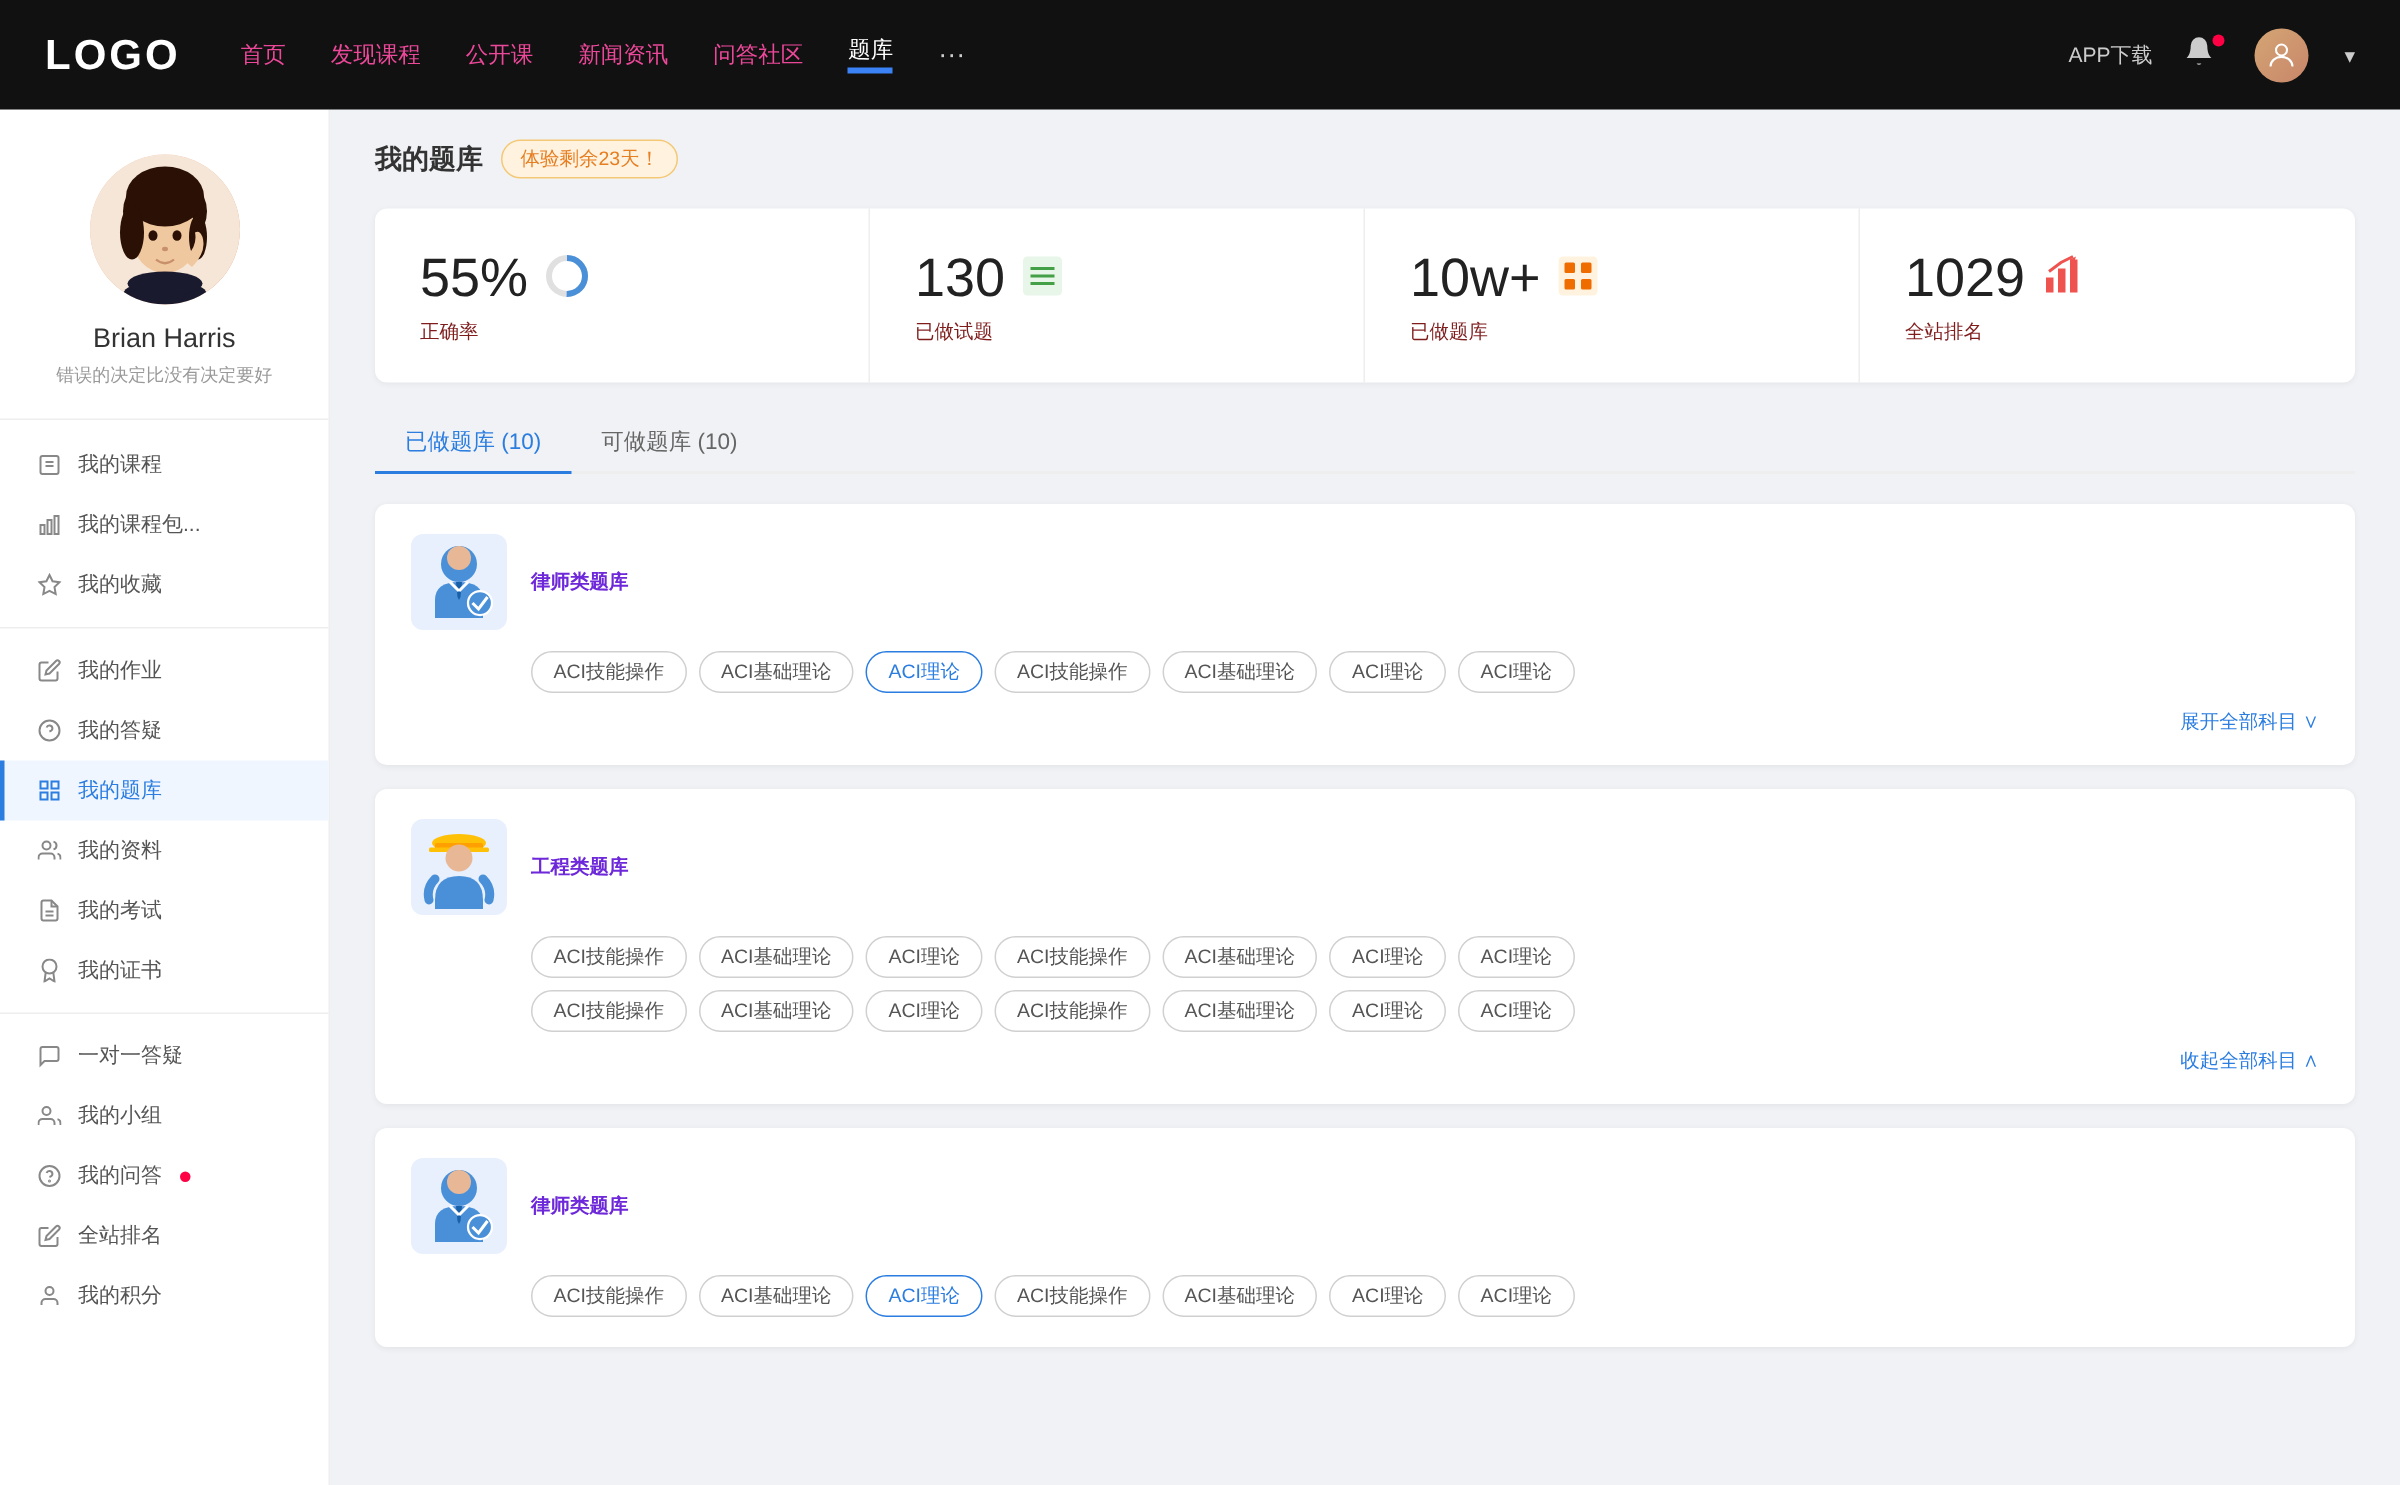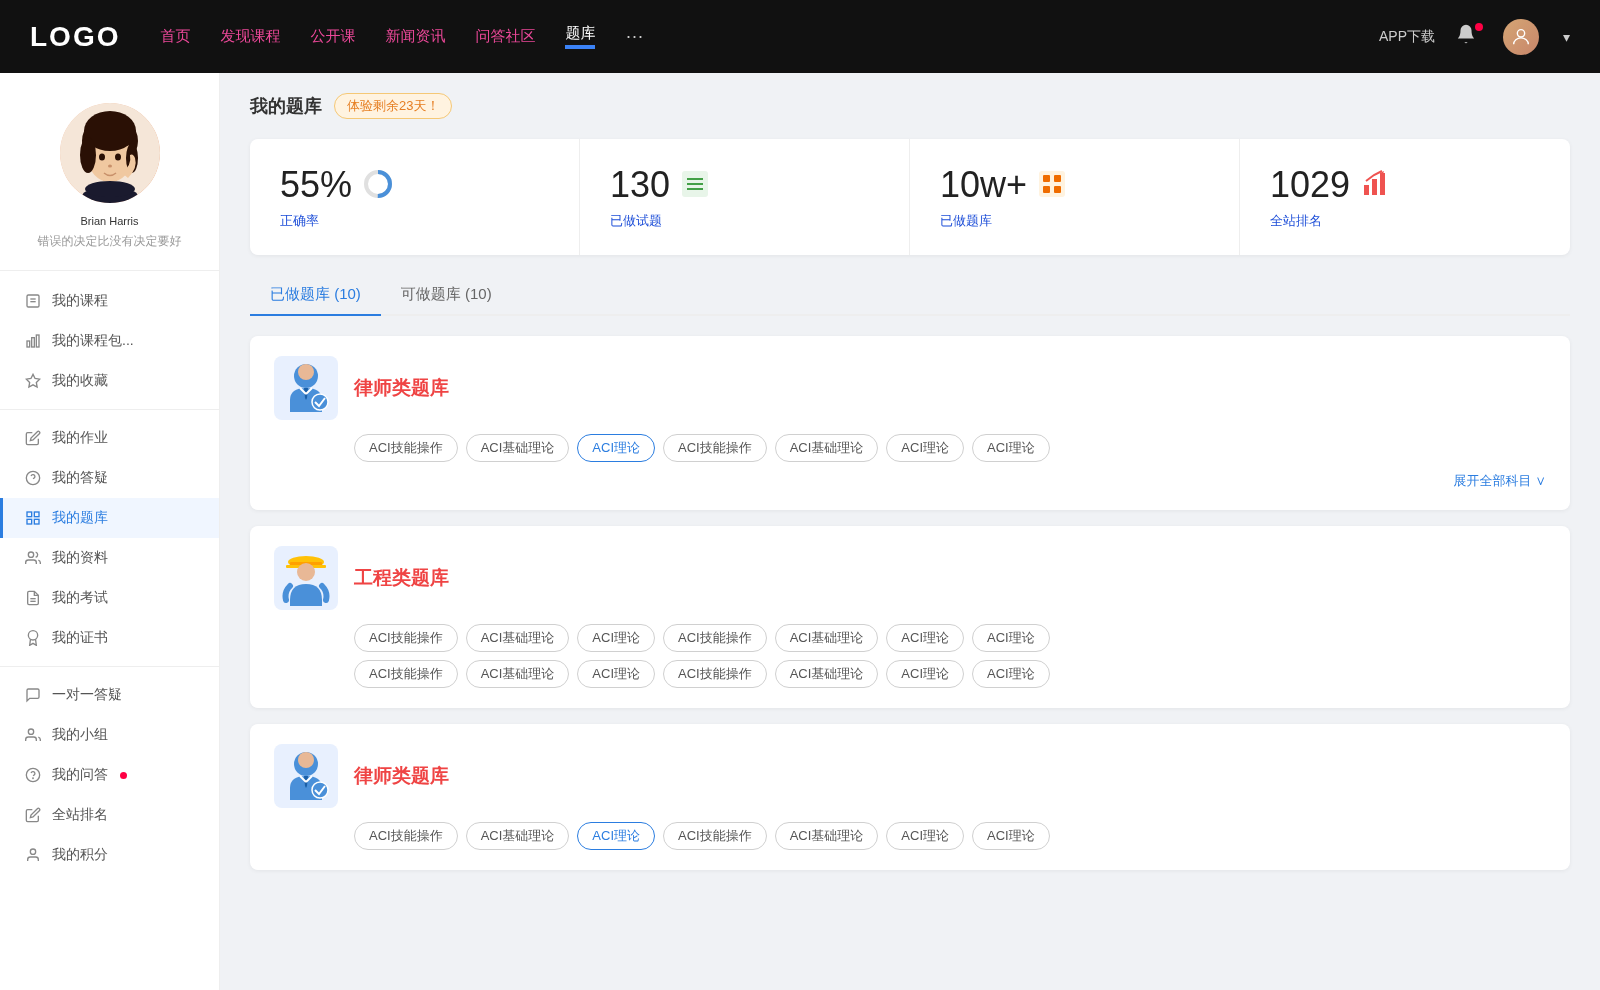--- a/index.html
+++ b/index.html
@@ -88,21 +88,21 @@
     }
     .avatar-circle {
       width: 100px; height: 100px;
       border-radius: 50%;
       background: linear-gradient(135deg, #f5d5c0, #e8a882);
       overflow: hidden;
       margin-bottom: 12px;
       position: relative;
     }
     .sidebar-name {
-      font-size: 11px;
+      font-size: 18px;
       font-weight: 500;
       color: #333;
       margin-bottom: 6px;
     }
     .sidebar-bio {
       font-size: 12px;
       color: #999;
       text-align: center;
     }
     .sidebar-menu {
@@ -192,21 +192,21 @@
       gap: 10px;
       margin-bottom: 6px;
     }
     .stat-value {
       font-size: 36px;
       font-weight: 400;
       color: #222;
     }
     .stat-label {
       font-size: 13px;
-      color: #1d4ed8;
+      color: #7f1d1d;
       margin-top: 4px;
     }
 
     
     .tabs-row {
       display: flex;
       gap: 0;
       margin-bottom: 20px;
       border-bottom: 2px solid #eee;
     }
@@ -244,23 +244,23 @@
       margin-bottom: 14px;
     }
     .qbank-icon {
       width: 64px; height: 64px;
       background: #e8f0fe;
       border-radius: 8px;
       display: flex; align-items: center; justify-content: center;
       flex-shrink: 0;
     }
     .qbank-title {
-      font-size: 19px;
+      font-size: 13px;
       font-weight: 600;
-      color: #ef4444;
+      color: #6d28d9;
     }
     .qbank-tags {
       display: flex;
       flex-wrap: wrap;
       gap: 8px;
       margin-left: 80px;
     }
     .tag {
       border: 1px solid #d0d0d0;
       border-radius: 20px;
@@ -667,20 +667,23 @@
 
       <div class="qbank-tags">
         <span class="tag">ACI技能操作</span>
         <span class="tag">ACI基础理论</span>
         <span class="tag">ACI理论</span>
         <span class="tag">ACI技能操作</span>
         <span class="tag">ACI基础理论</span>
         <span class="tag">ACI理论</span>
         <span class="tag">ACI理论</span>
       </div>
+      <div class="qbank-footer">
+        <span class="qbank-expand-collapse">收起全部科目 ∧</span>
+      </div>
     </div>
 
     <div class="qbank-card">
       <div class="qbank-header">
         <div class="qbank-icon">
           <svg width="48" height="56" viewBox="0 0 48 56">
             <circle cx="24" cy="16" r="12" fill="#4a90d9"></circle>
             <circle cx="24" cy="12" r="8" fill="#e8b896"></circle>
             <path d="M8 40 Q8 28 24 28 Q40 28 40 40 L40 52 L8 52 Z" fill="#4a90d9"></path>
             <polygon points="22,28 26,28 25,38 24,40 23,38" fill="#1a5fa8"></polygon>

